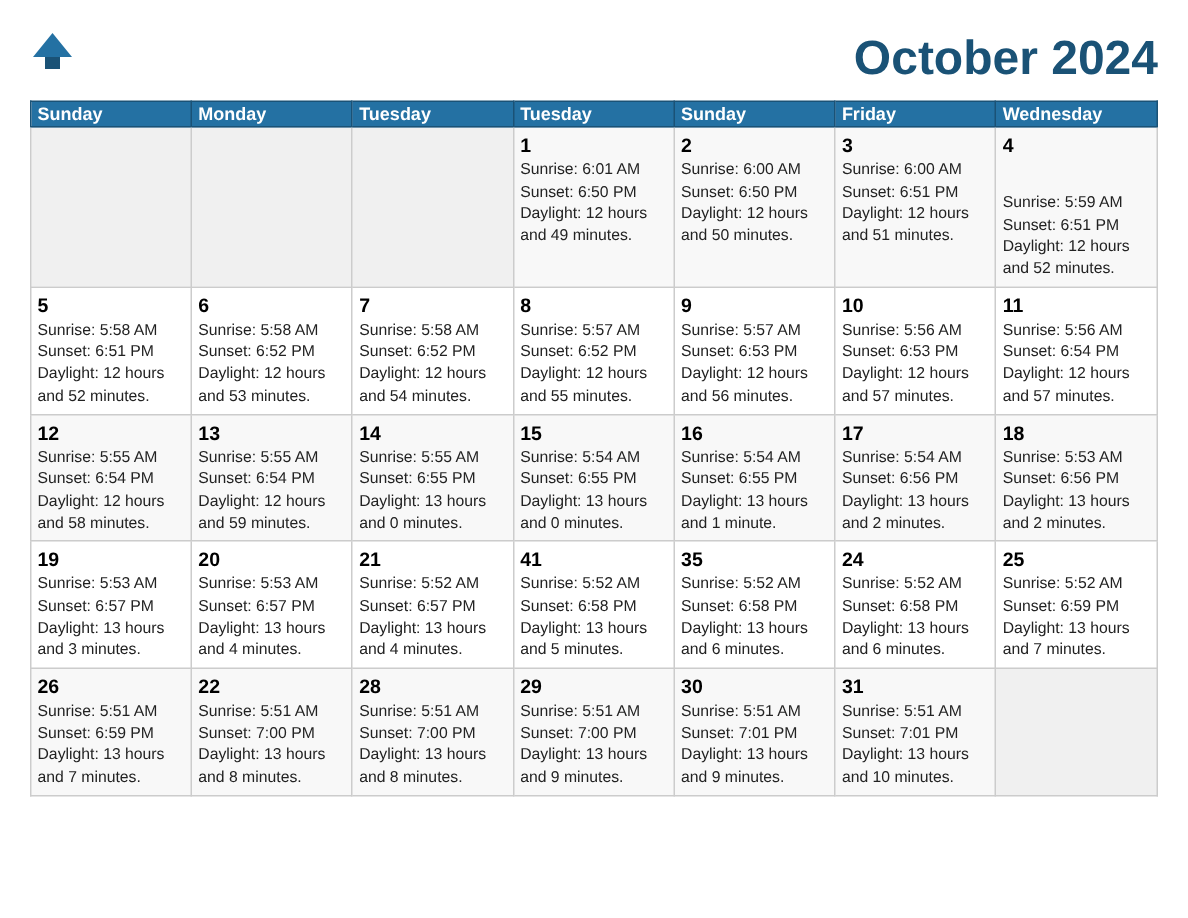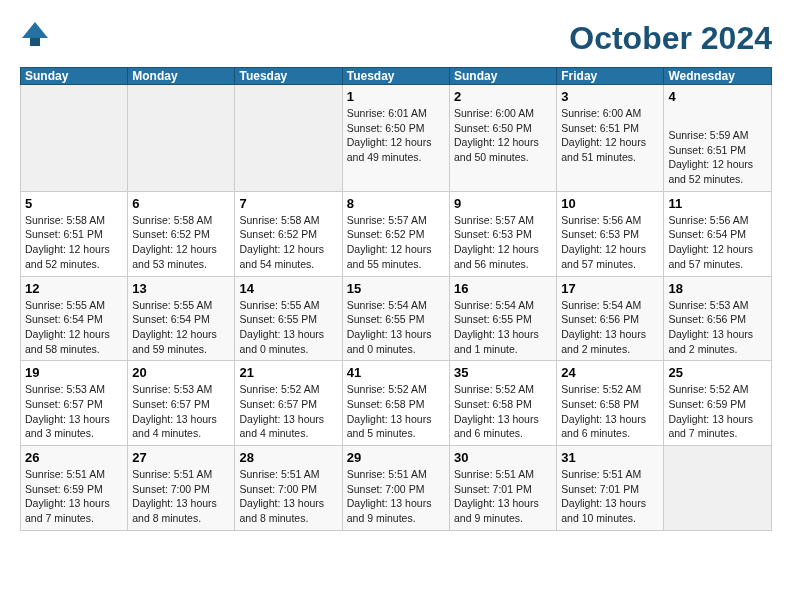--- a/index.html
+++ b/index.html
@@ -300,21 +300,21 @@
       </tr>
       <tr>
         <td>
           <span class="day-num">26</span>
           <div class="day-info" style="white-space: pre-line;">Sunrise: 5:51 AM
 Sunset: 6:59 PM
 Daylight: 13 hours
 and 7 minutes.</div>
         </td>
         <td>
-          <span class="day-num">27</span>
+          <span class="day-num">22</span>
           <div class="day-info" style="white-space: pre-line;">Sunrise: 5:51 AM
 Sunset: 7:00 PM
 Daylight: 13 hours
 and 8 minutes.</div>
         </td>
         <td>
           <span class="day-num">28</span>
           <div class="day-info" style="white-space: pre-line;">Sunrise: 5:51 AM
 Sunset: 7:00 PM
 Daylight: 13 hours

